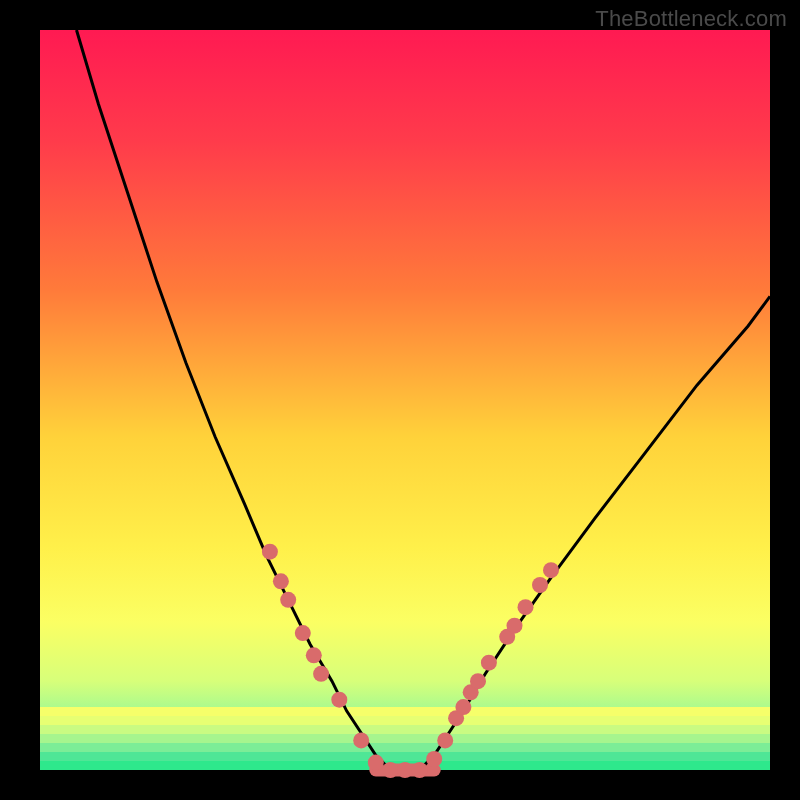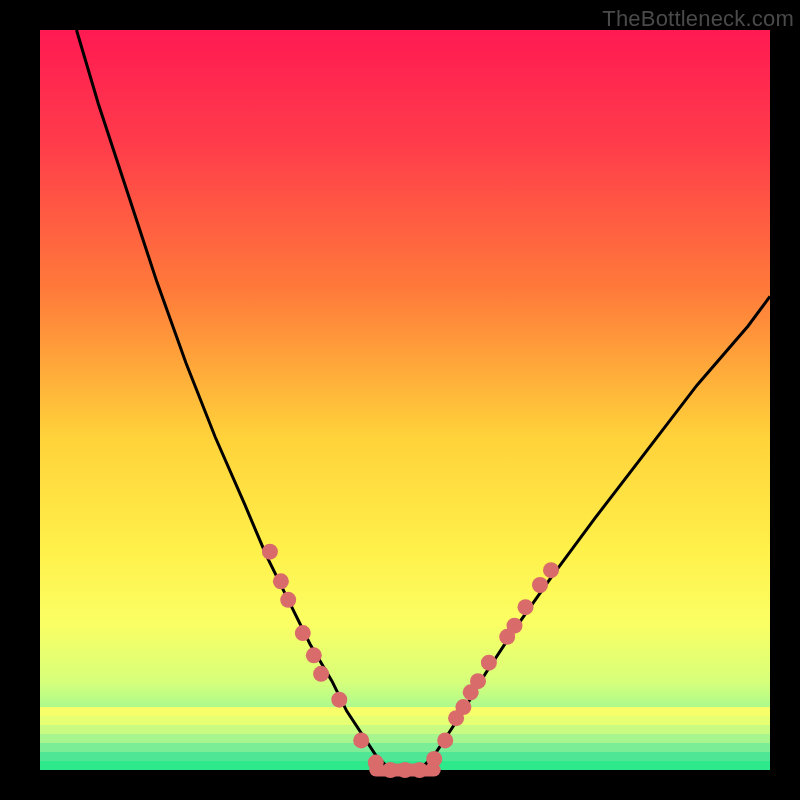--- a/index.html
+++ b/index.html
@@ -15,21 +15,21 @@
     position: absolute;
     left: 0;
     top: 0;
     width: 800px;
     height: 800px;
     background: #000;
   }
   .watermark {
     position: absolute;
     top: 6px;
-    right: 6px;
+    right: 13px;
     color: #4a4a4a;
     font-size: 22px;
     font-family: Arial, sans-serif;
     letter-spacing: 0.2px;
     user-select: none;
   }
   svg {
     display: block;
   }
 </style>

